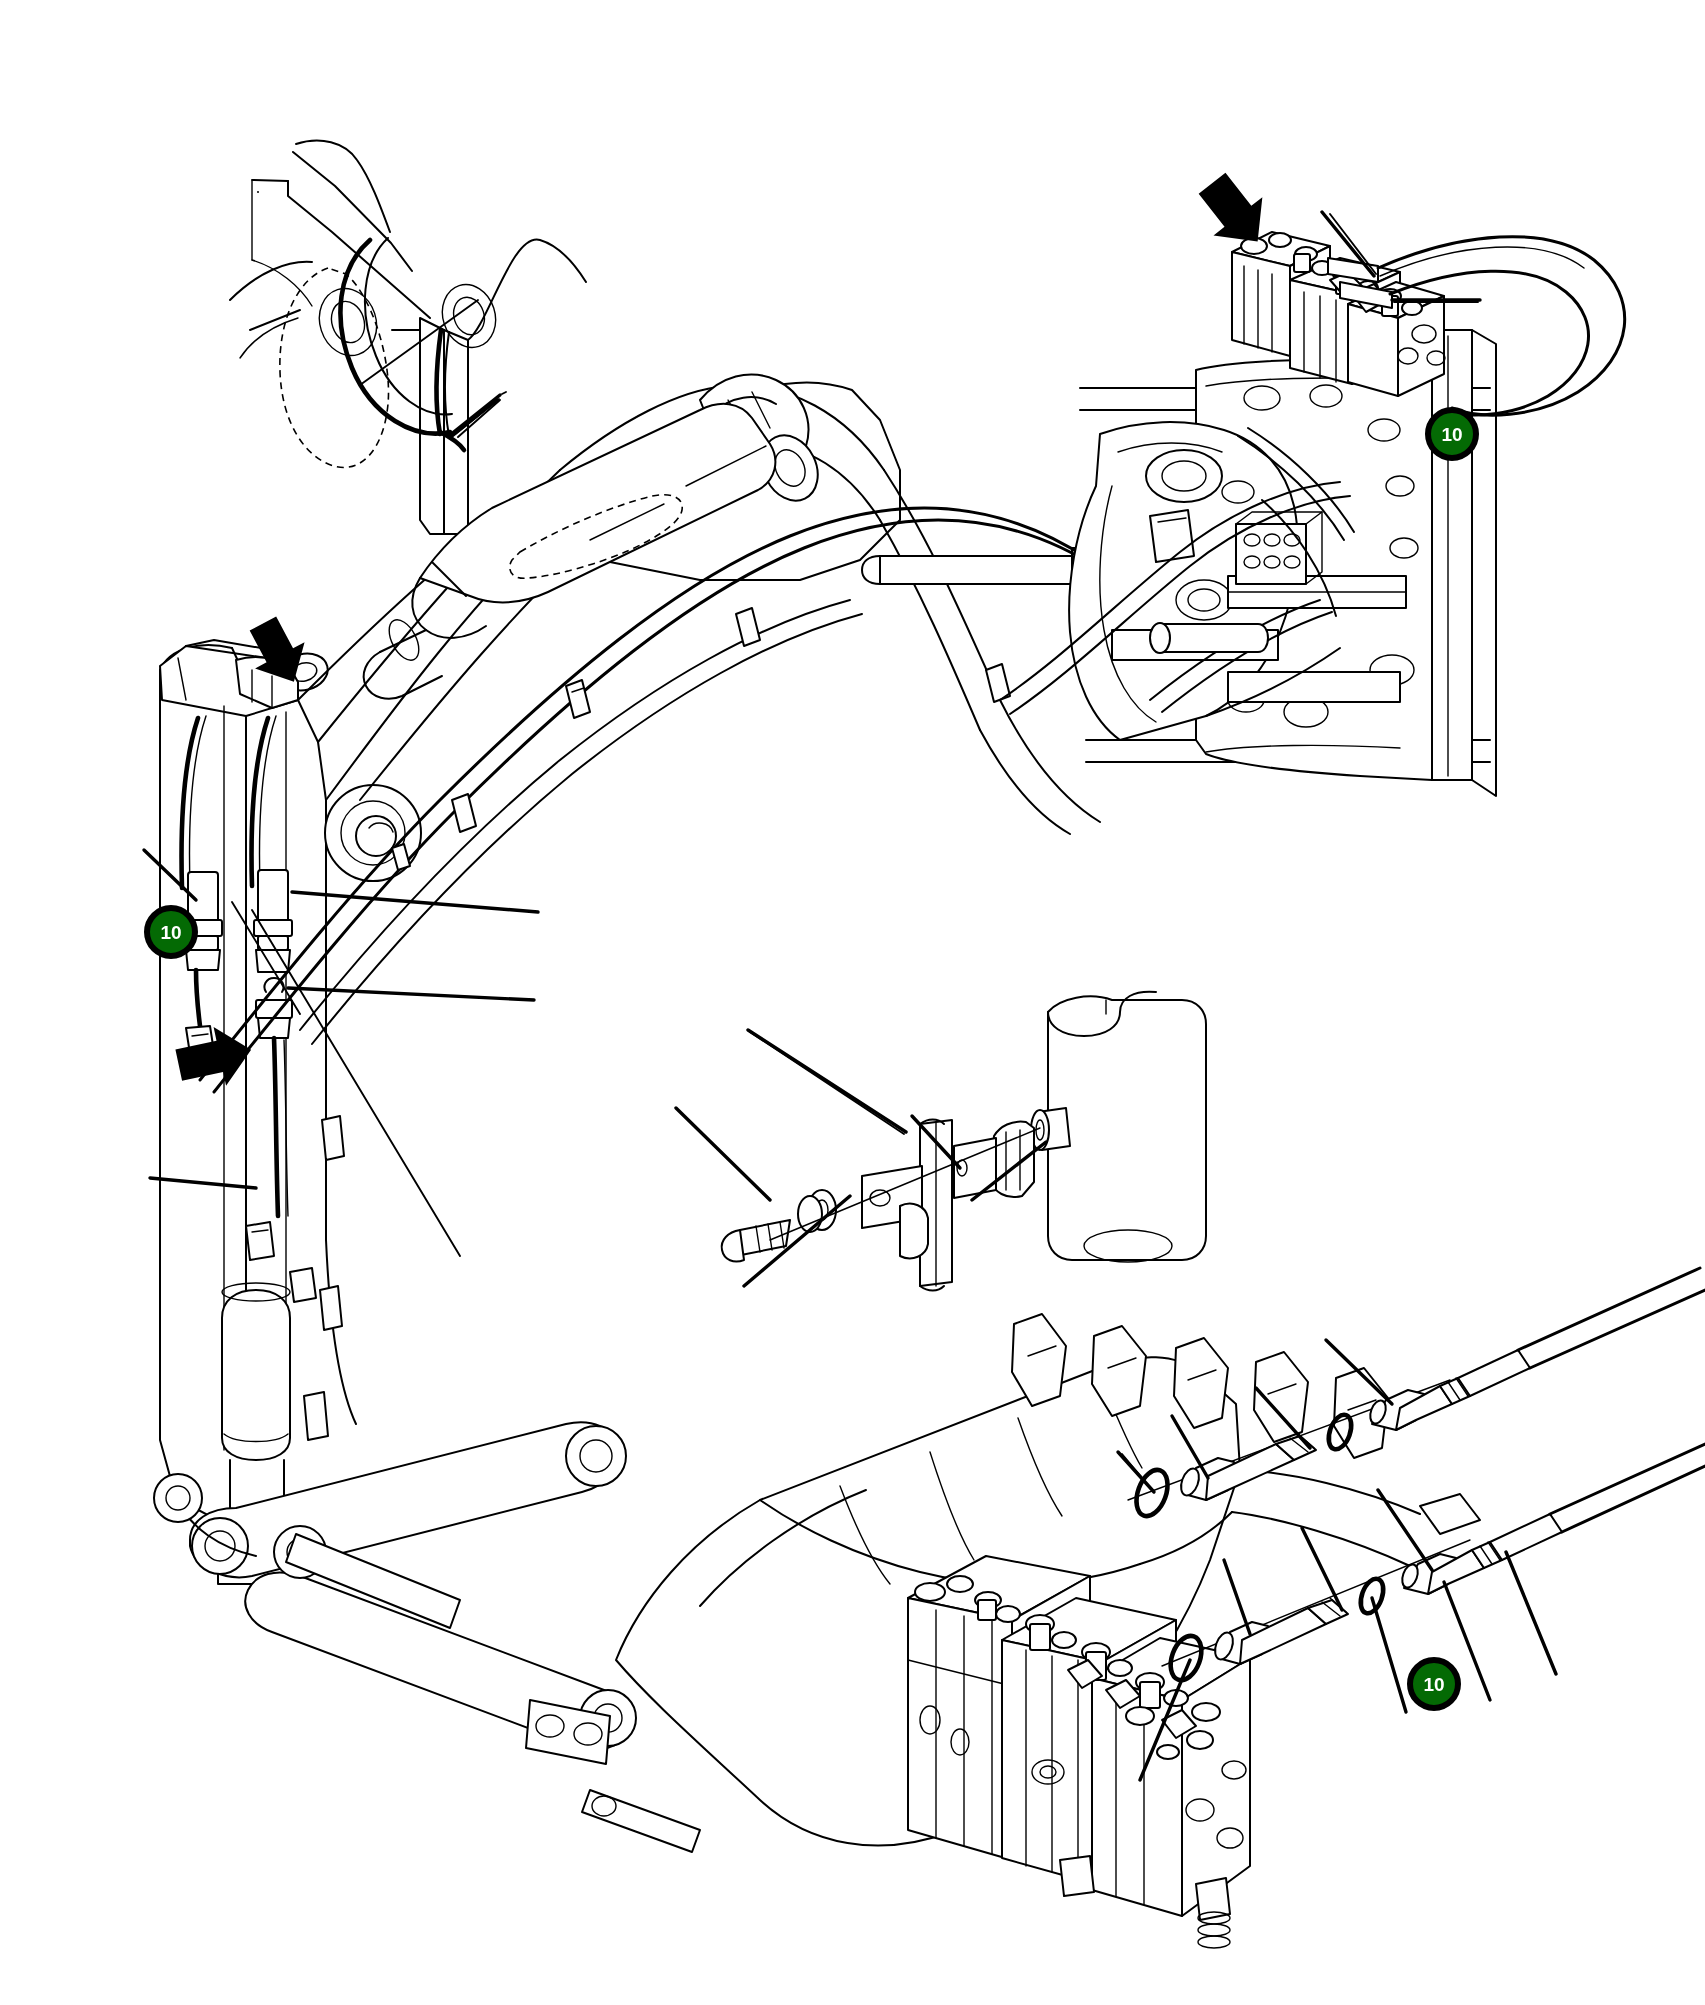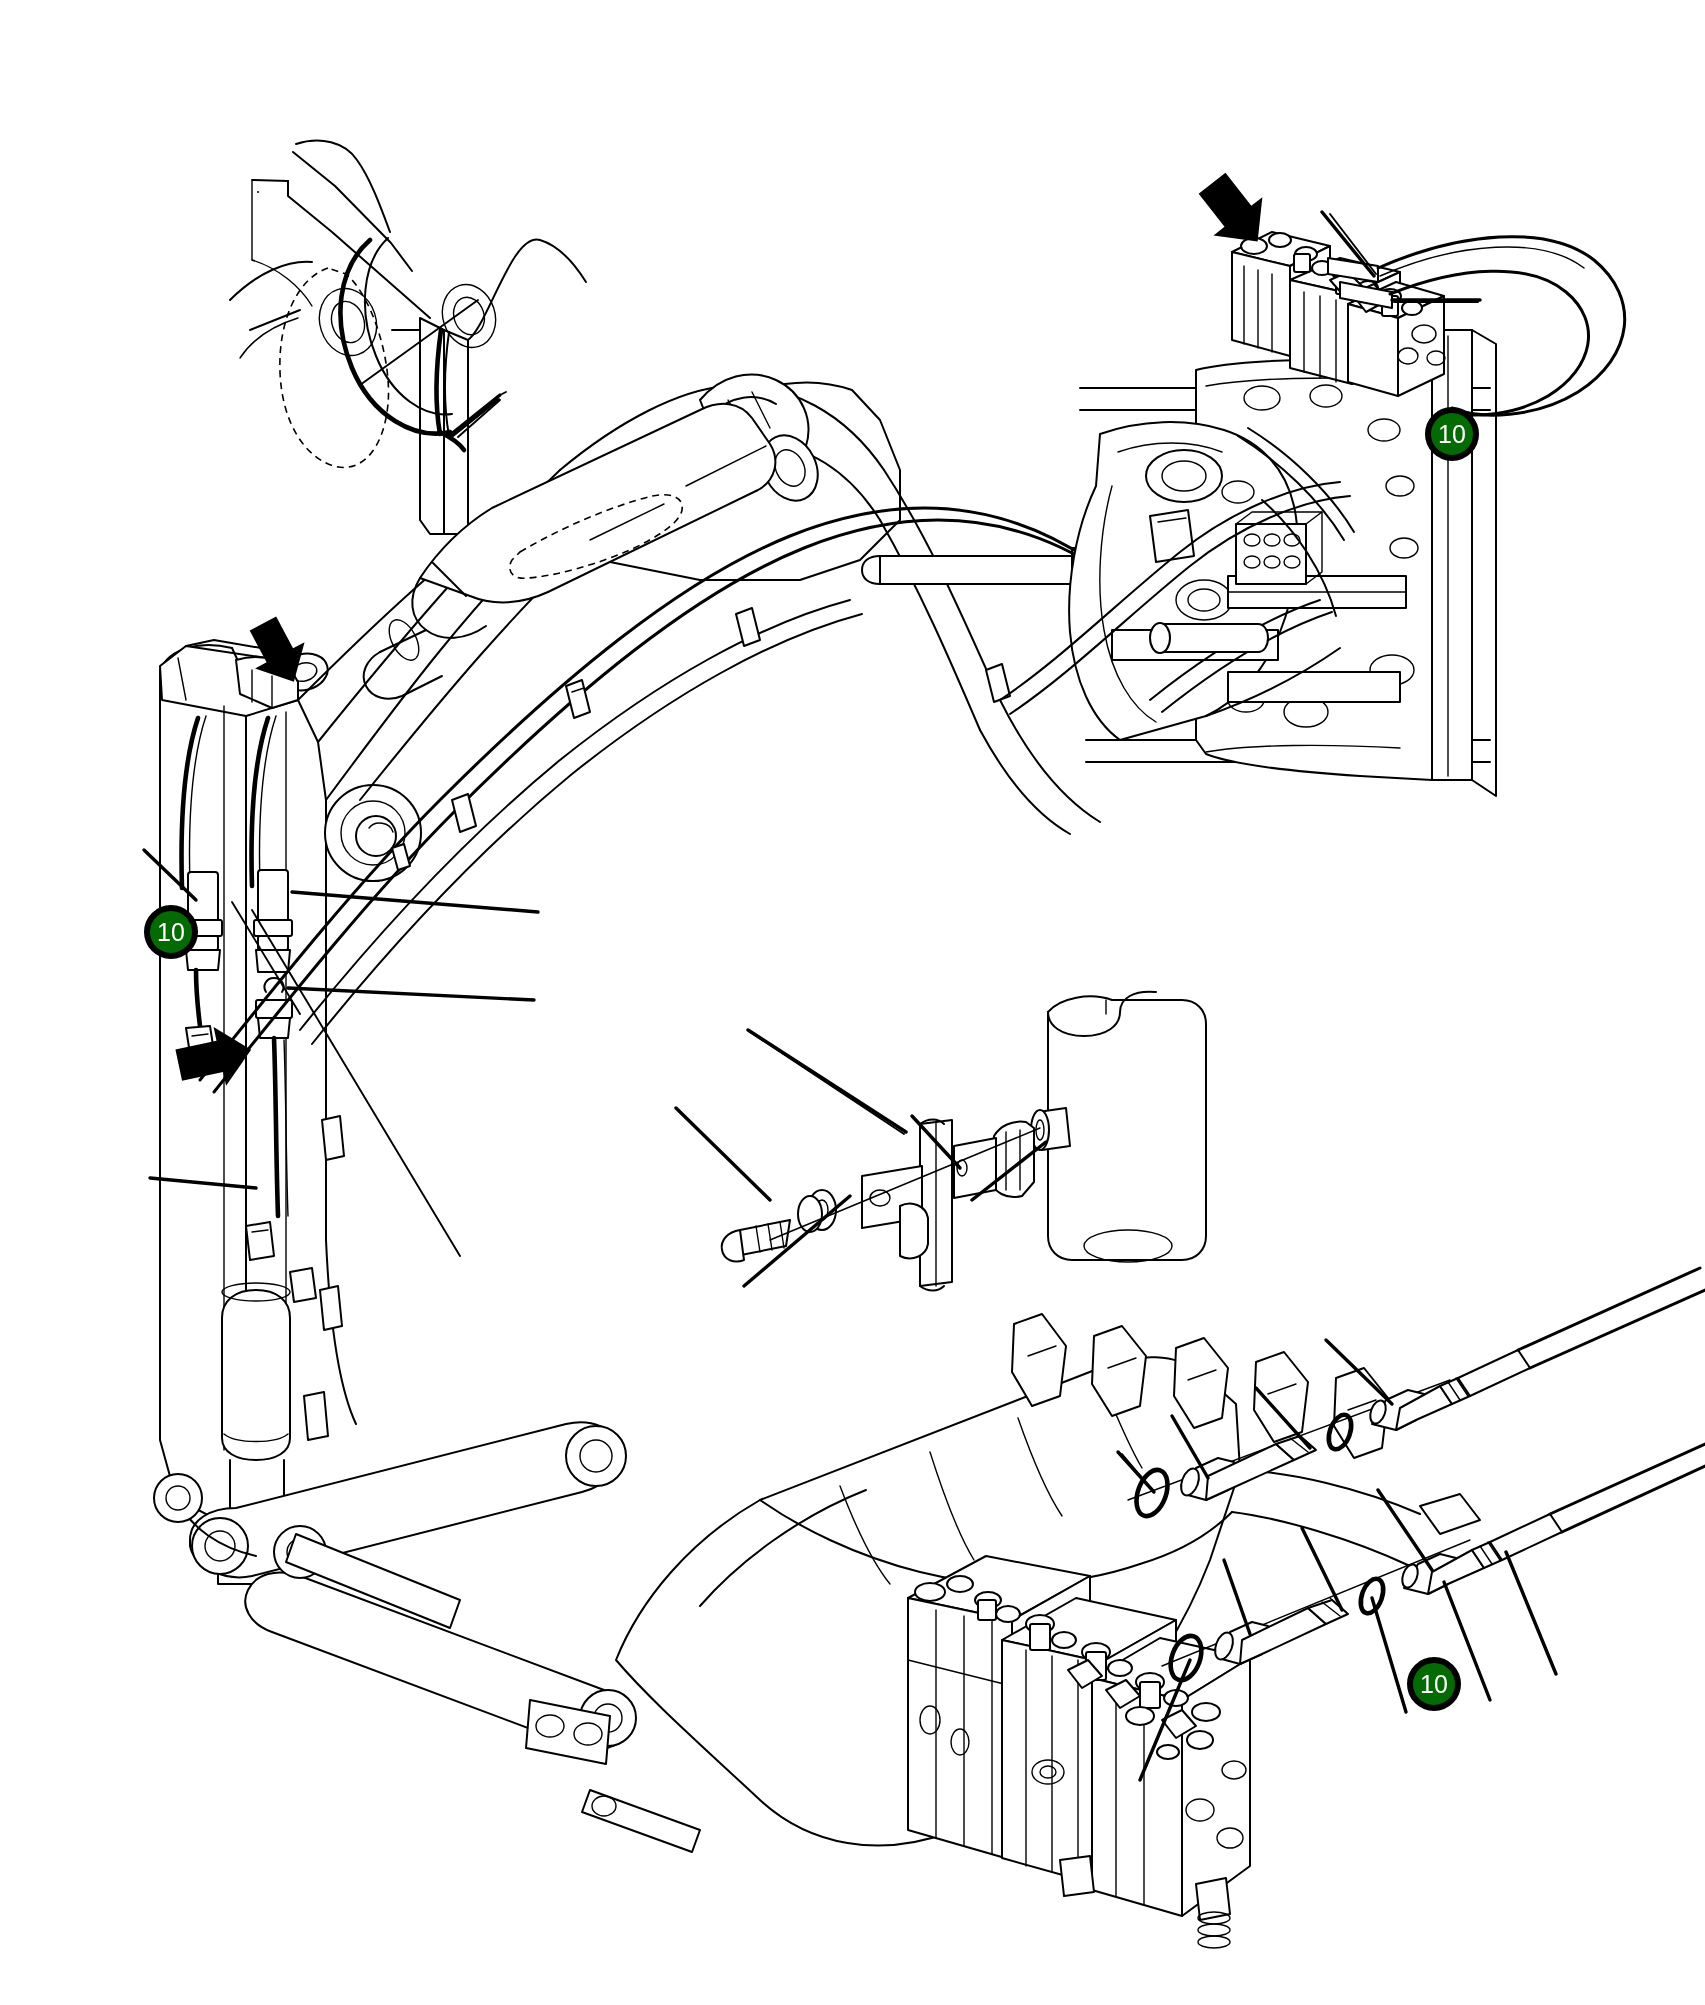--- a/index.html
+++ b/index.html
@@ -14,23 +14,23 @@
   .badge{
     position:absolute;
     width:54px;height:54px;
     border-radius:50%;
     background:#046A04;
     border:6px solid #000000;
     box-sizing:border-box;
     display:flex;align-items:center;justify-content:center;
     color:#ffffff;
     font-family:"Liberation Sans", sans-serif;
-    font-size:25px;
+    font-size:19px;
     line-height:1;
-    font-weight:400;
+    font-weight:700;
     letter-spacing:0px;
     user-select:none;
   }
 </style>
 </head>
 <body>
 
 <div id="sheet">
 
   <svg id="art" viewBox="0 0 1705 2005" xmlns="http://www.w3.org/2000/svg">

